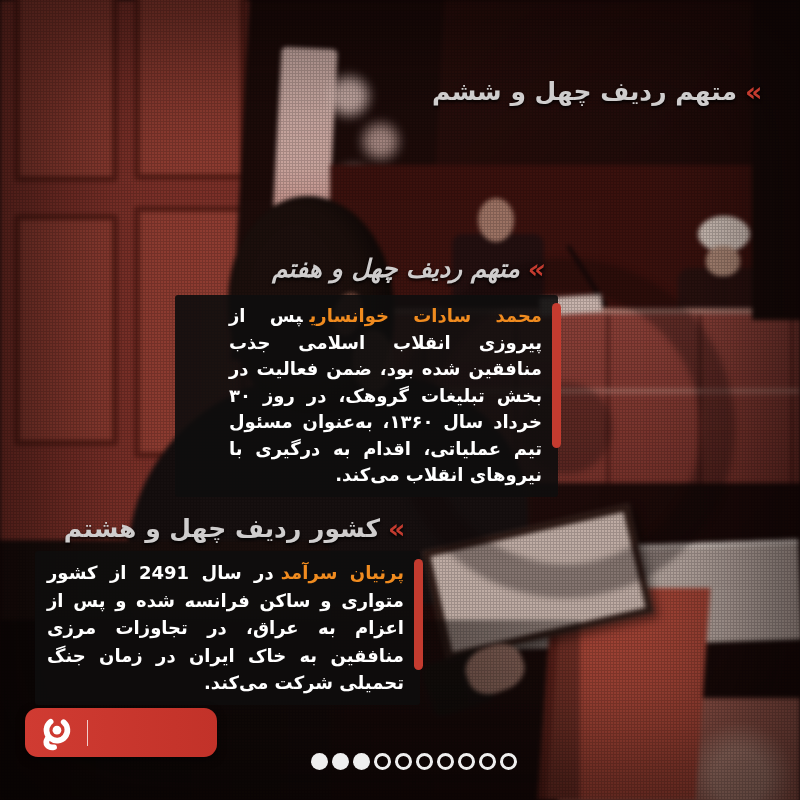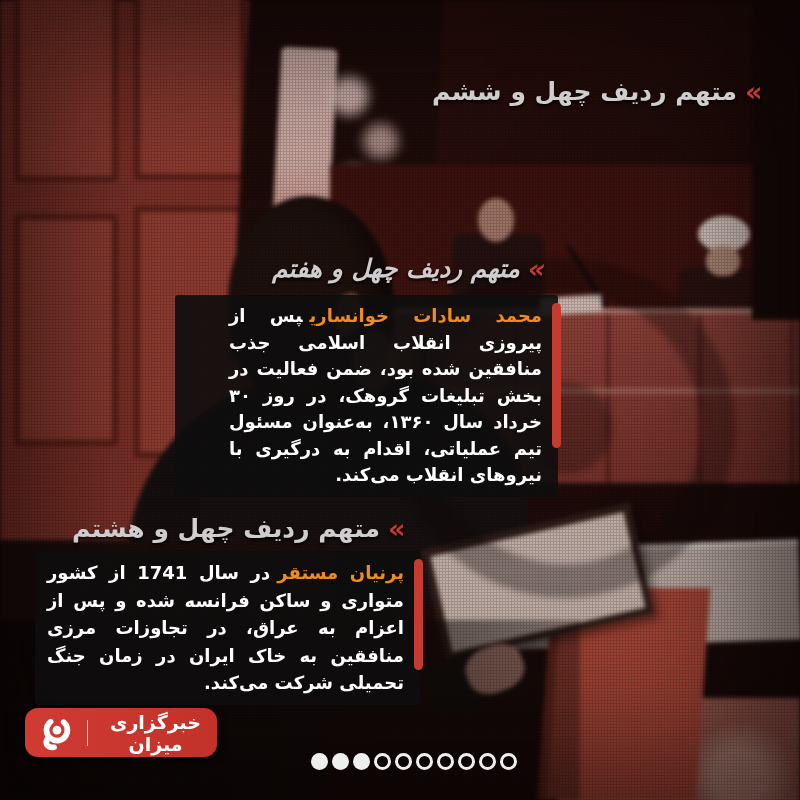--- a/index.html
+++ b/index.html
@@ -166,39 +166,38 @@
     <span class="marker">«</span><span>متهم ردیف چهل و هفتم</span>
   </div>
   <div class="textbox" id="box2" style="left:175px; top:295px; width:383px;">
     <span class="accent-bar"></span>
     <p class="bio">
       <span class="defendant-name">محمد سادات خوانساری</span><span>پس از پیروزی انقلاب اسلامی جذب منافقین شده بود، ضمن فعالیت در بخش تبلیغات گروهک، در روز ۳۰ خرداد سال ۱۳۶۰، به‌عنوان مسئول تیم عملیاتی، اقدام به درگیری با نیروهای انقلاب می‌کند.</span>
     </p>
   </div>
 
   <div class="heading" style="top:512px; right:395px;">
-    <span class="marker">«</span><span>متهم ردیف چهل و هشتم</span>
+    <span class="marker">«</span><span>کشور ردیف چهل و هشتم</span>
   </div>
   <div class="textbox" id="box3" style="left:35px; top:551px; width:385px;">
     <span class="accent-bar"></span>
     <p class="bio">
-      <span class="defendant-name">پرنیان مستقر</span><span>در سال 1741 از کشور متواری و ساکن فرانسه شده و پس از اعزام به عراق، در تجاوزات مرزی منافقین به خاک ایران در زمان جنگ تحمیلی شرکت می‌کند.</span>
+      <span class="defendant-name">پرنیان سرآمد</span><span>در سال 2491 از کشور متواری و ساکن فرانسه شده و پس از اعزام به عراق، در تجاوزات مرزی منافقین به خاک ایران در زمان جنگ تحمیلی شرکت می‌کند.</span>
     </p>
   </div>
 
   <div class="badge">
     <div class="badge-logo">
       <svg width="38" height="38" viewBox="0 0 40 40">
         <circle cx="21" cy="17" r="11" fill="none" stroke="#ffffff" stroke-width="6" stroke-dasharray="54 16" stroke-linecap="round" transform="rotate(-50 21 17)"></circle>
         <circle cx="21" cy="17" r="4.6" fill="#ffffff"></circle>
         <path d="M11 26 C 8 31, 11 36, 18 35" fill="none" stroke="#ffffff" stroke-width="6" stroke-linecap="round"></path>
       </svg>
     </div>
     <div class="badge-divider"></div>
-    <div class="badge-label">خبرگزاری میزان</div>
   </div>
 
   <div class="dots">
       <span class="dot filled"></span>
       <span class="dot filled"></span>
       <span class="dot filled"></span>
       <span class="dot hollow"></span>
       <span class="dot hollow"></span>
       <span class="dot hollow"></span>
       <span class="dot hollow"></span>

